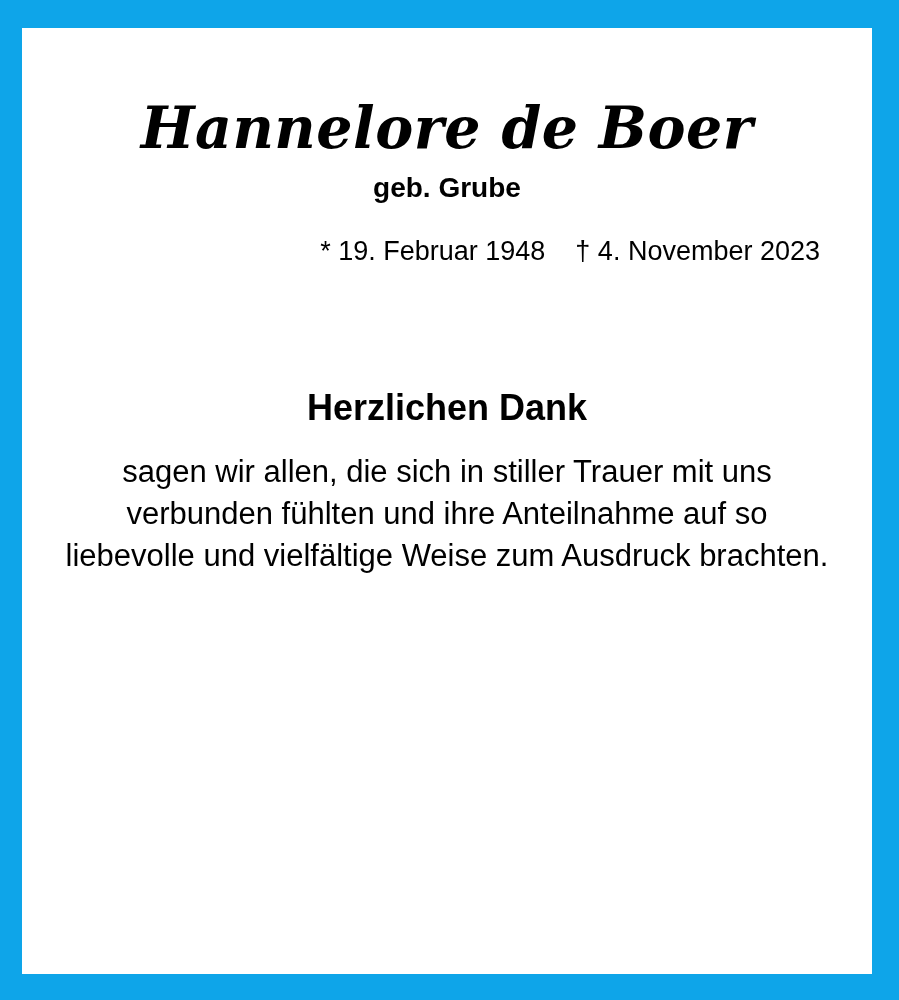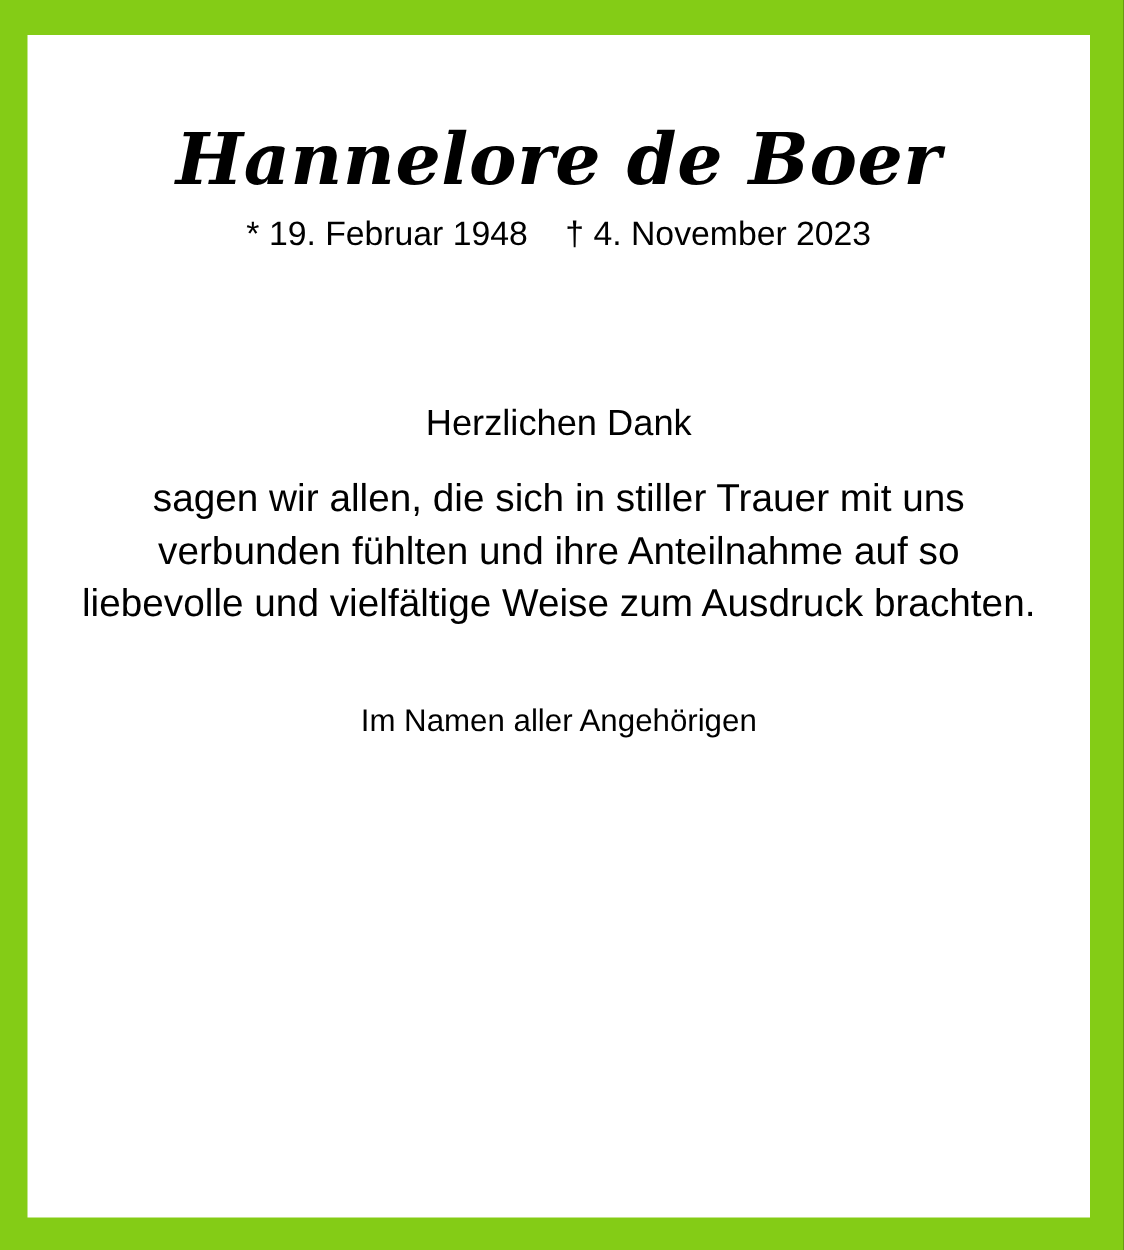--- a/index.html
+++ b/index.html
@@ -12,21 +12,21 @@
     height: 1000px;
     font-family: "Liberation Sans", sans-serif;
     -webkit-font-smoothing: antialiased;
   }
   .obituary-frame {
     position: absolute;
     left: 0;
     top: 0;
     width: 899px;
     height: 1000px;
-    background: #84cc16;
+    background: #0ea5e9;
     box-sizing: border-box;
     padding: 28px 27px 26px 22px;
   }
   .obituary-card {
     width: 100%;
     height: 100%;
     background: #ffffff;
     box-sizing: border-box;
     padding: 70px 40px 30px 40px;
     text-align: center;
@@ -43,26 +43,27 @@
     margin: 0 0 14px 0;
   }
   .maiden-name {
     font-size: 28px;
     font-weight: bold;
     margin: 0 0 32px 0;
   }
   .life-dates {
     font-size: 27px;
     font-weight: normal;
-    margin: 0;
+    margin: 12px;
     white-space: pre;
+    text-align: right;
   }
   .thanks-heading {
-    font-size: 29px;
-    font-weight: normal;
+    font-size: 36px;
+    font-weight: bold;
     margin: 120px 0 22px 0;
   }
   .body-paragraph {
     font-size: 31px;
     line-height: 1.36;
     margin: 0 0 30px 0;
   }
   .body-paragraph:last-of-type {
     margin-bottom: 0;
   }
@@ -86,27 +87,27 @@
   }
 </style>
 </head>
 <body>
 
 <div class="obituary-frame">
   <div class="obituary-card">
 
     <h1 class="deceased-name">Hannelore de Boer</h1>
 
+    <div class="maiden-name">geb. Grube</div>
 
     <div class="life-dates">* 19. Februar 1948    † 4. November 2023</div>
 
     <h2 class="thanks-heading">Herzlichen Dank</h2>
 
     <p class="body-paragraph">sagen wir allen, die sich in stiller Trauer mit uns verbunden fühlten und ihre Anteilnahme auf so liebevolle und vielfältige Weise zum Ausdruck brachten.</p>
 
 
     <div class="closing-block">
-      <p class="closing-line">Im Namen aller Angehörigen</p>
     </div>
 
 
   </div>
 </div>
 
 </body></html>

